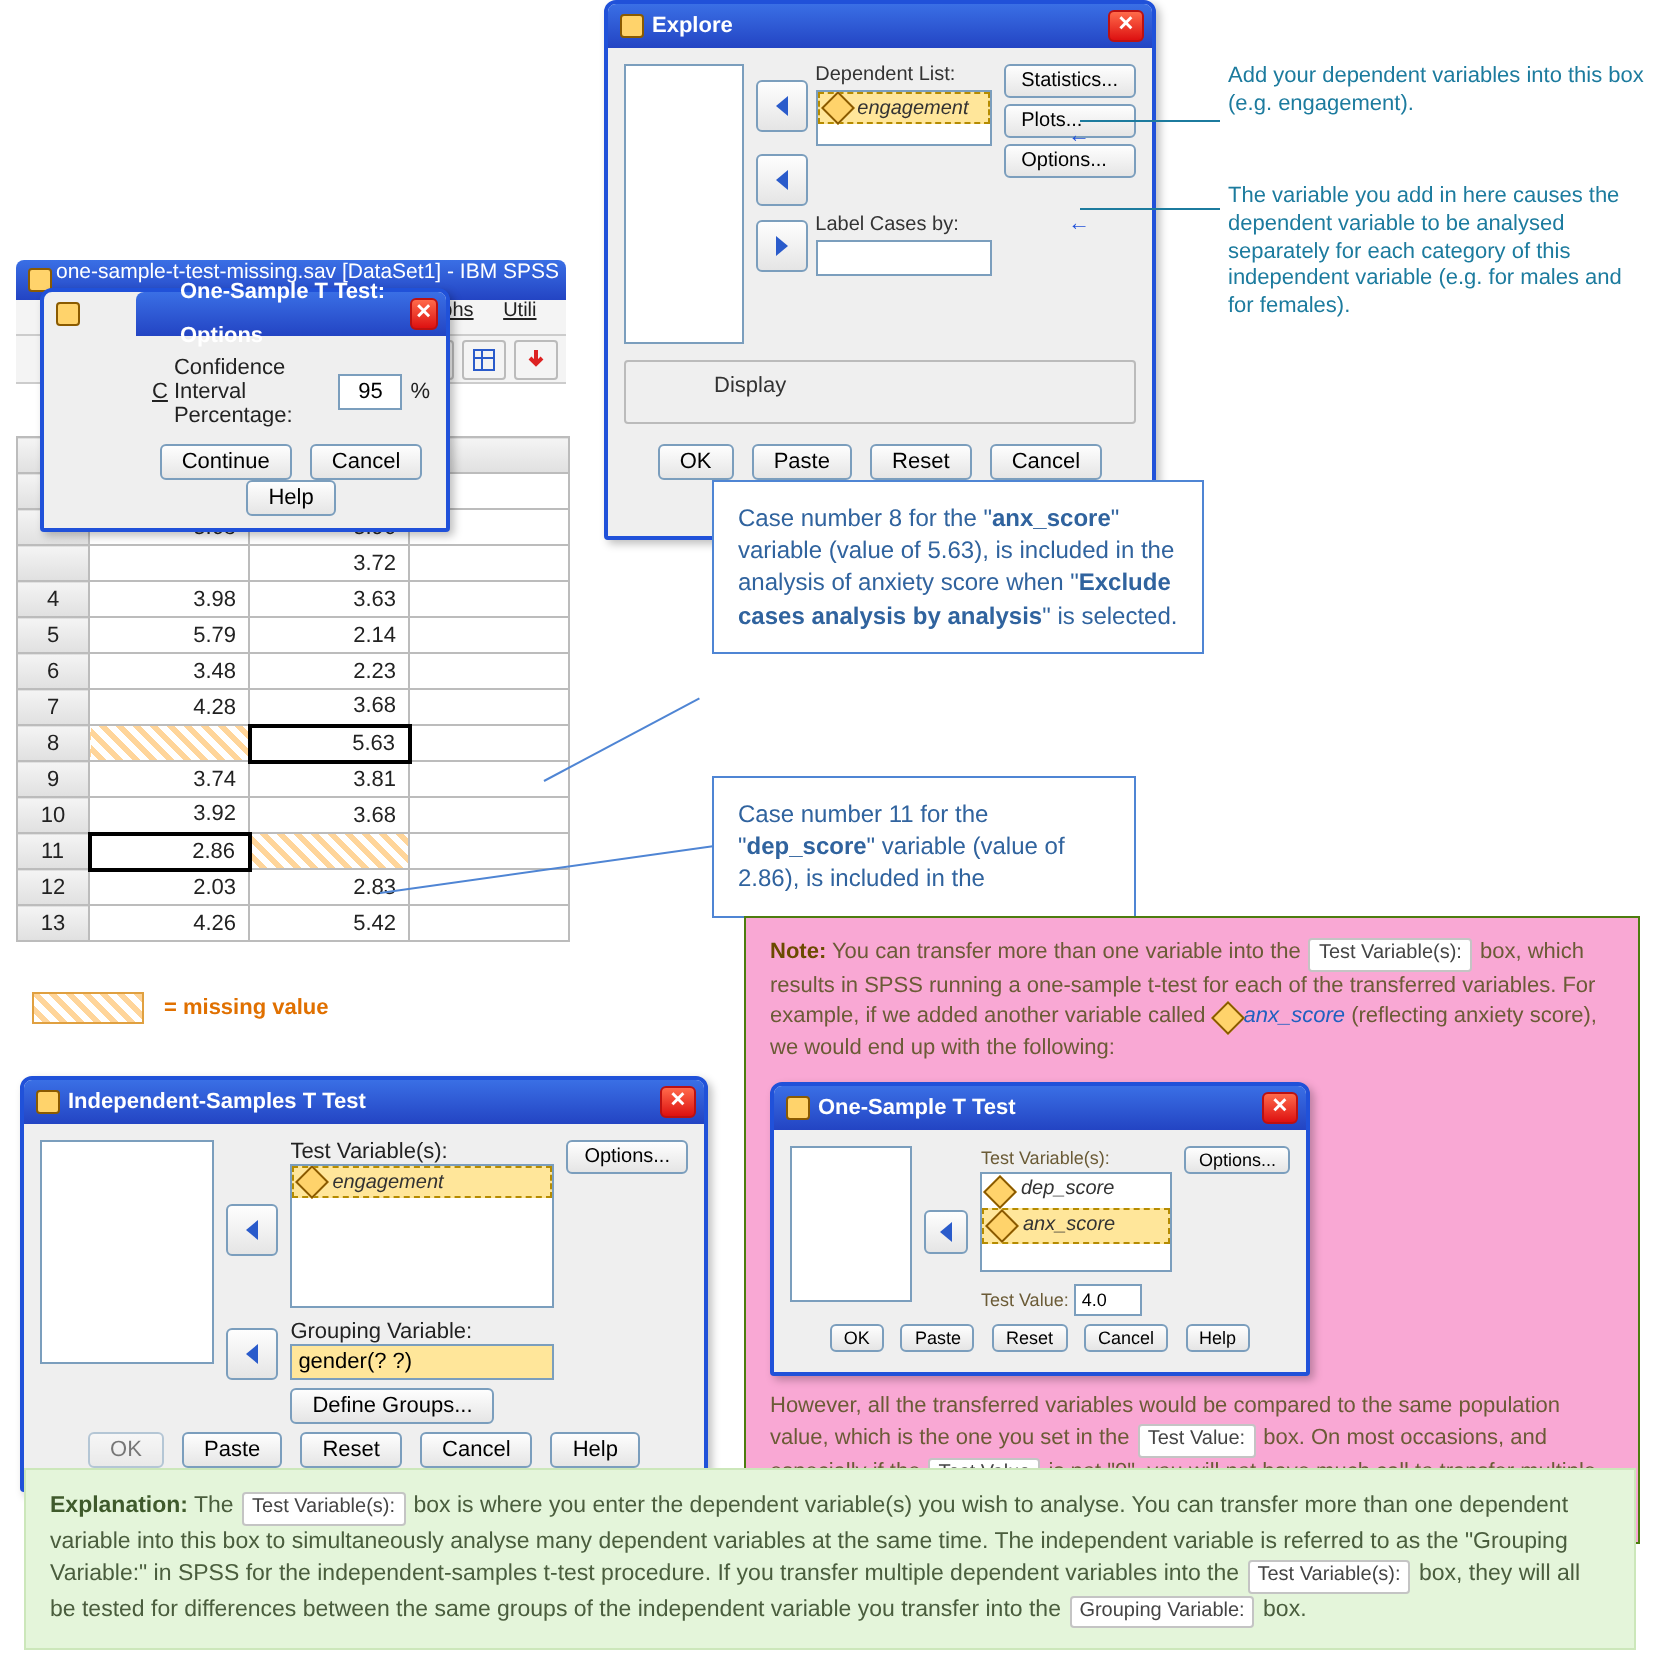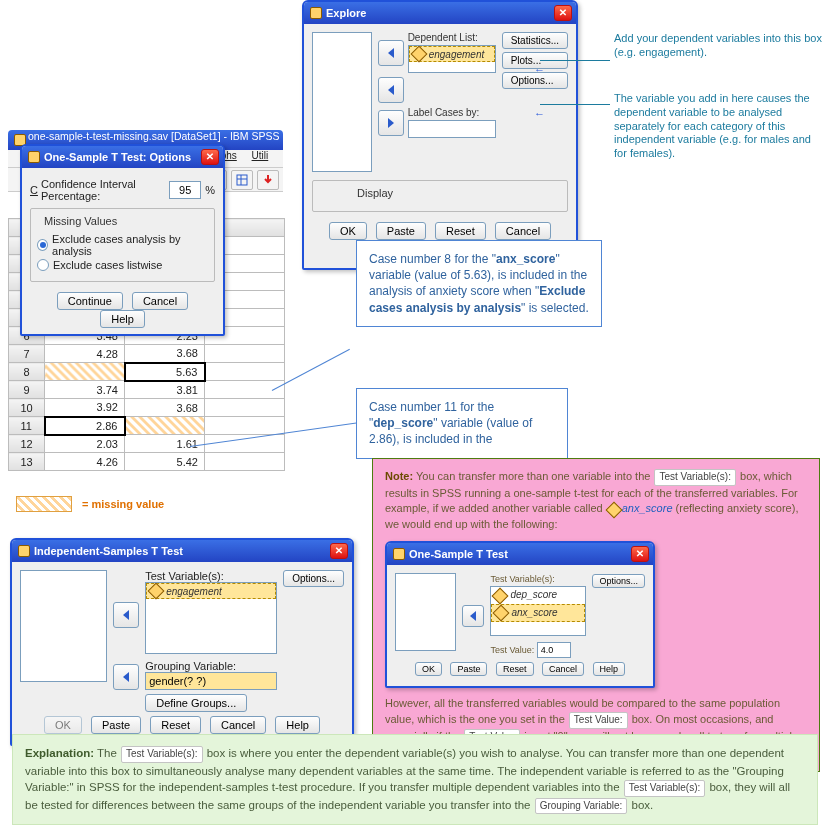--- a/index.html
+++ b/index.html
@@ -58,21 +58,21 @@
   #spss-frame   { position:absolute; left:8px; top:130px; width:275px; height:360px; }
   #spss-titlebar{ height:20px; background:linear-gradient(#3a6fe5,#2344c3); color:#fff; font-size:10.5px;
                   display:flex; align-items:flex-start; padding-left:20px; border-radius:4px 4px 0 0;}
   #spss-titlebar .ico{position:absolute;left:6px;top:4px;width:12px;height:12px;background:#ffd36b;border:1px solid #8a5a00;border-radius:2px;}
   #spss-menu    { background:#f4f4f4; height:18px; padding-left:190px; font-size:10px; border-bottom:1px solid #ccc; white-space:nowrap; overflow:hidden;}
   #spss-menu span{ margin:0 6px; text-decoration:underline; }
   #spss-toolbar { background:#f4f4f4; height:24px; border-bottom:1px solid #ccc; display:flex; justify-content:flex-end; gap:4px; padding:2px 4px;}
   .tbtn { width:22px;height:20px;border:1px solid #bbb;border-radius:2px;display:flex;align-items:center;justify-content:center;}
   .tbtn svg{width:14px;height:14px;}
 
-  #dlg-options  { position:absolute; left:20px; top:144px; width:205px; z-index:5;}
+  #dlg-options  { position:absolute; left:20px; top:144px; width:205px; z-index:5;padding-left:46px;}
   #dlg-options .dlg-body{ padding:6px 8px 4px 8px;}
   #dlg-options .ci-row{display:flex;align-items:center;gap:4px;margin:4px 0;}
   #dlg-options .ci-row .inp{width:32px;text-align:center;}
 
   
   #data-tbl { position:absolute; left:8px; top:218px; border-collapse:collapse; font-size:11px;}
   #data-tbl th,#data-tbl td{border:1px solid #bcbcbc;padding:2px 6px;text-align:right;width:80px;height:18px;background:#fff;}
   #data-tbl th{background:linear-gradient(#f4f4f4,#e0e0e0);font-weight:normal;text-align:center;}
   #data-tbl .rn{background:linear-gradient(#f4f4f4,#e0e0e0);text-align:center;width:36px;}
   #data-tbl .miss{
@@ -227,31 +227,20 @@
     <span>One-Sample T Test: Options</span>
     <span class="dlg-close">✕</span>
   </div>
   <div class="dlg-body">
     <div class="ci-row">
       <span style="text-decoration:underline;">C</span>
         <span style="margin-left:-1px;">Confidence Interval Percentage:</span>
       <input class="inp" value="95" style="">
       <span>%</span>
     </div>
-    <div class="grp">
-      <span class="grp-t">Missing Values</span>
-      <label class="radio checked">
-          <span class="dot"></span>
-          <span>Exclude cases analysis by analysis</span>
-        </label>
-      <label class="radio">
-          <span class="dot"></span>
-          <span>Exclude cases listwise</span>
-        </label>
-    </div>
     <div class="btn-row">
       <button class="btn">Continue</button>
       <button class="btn">Cancel</button>
       <button class="btn">Help</button>
     </div>
   </div>
 </div>
 
 <table id="data-tbl">
   <thead>
@@ -325,21 +314,21 @@
       </tr>
       <tr>
         <td class="rn">11</td>
         <td class="sel-cell">2.86</td>
         <td class="miss"></td>
         <td></td>
       </tr>
       <tr>
         <td class="rn">12</td>
         <td>2.03</td>
-        <td>1.61</td>
+        <td>2.83</td>
         <td></td>
       </tr>
       <tr>
         <td class="rn">13</td>
         <td>4.26</td>
         <td>5.42</td>
         <td></td>
       </tr>
     </tbody>
 </table>

